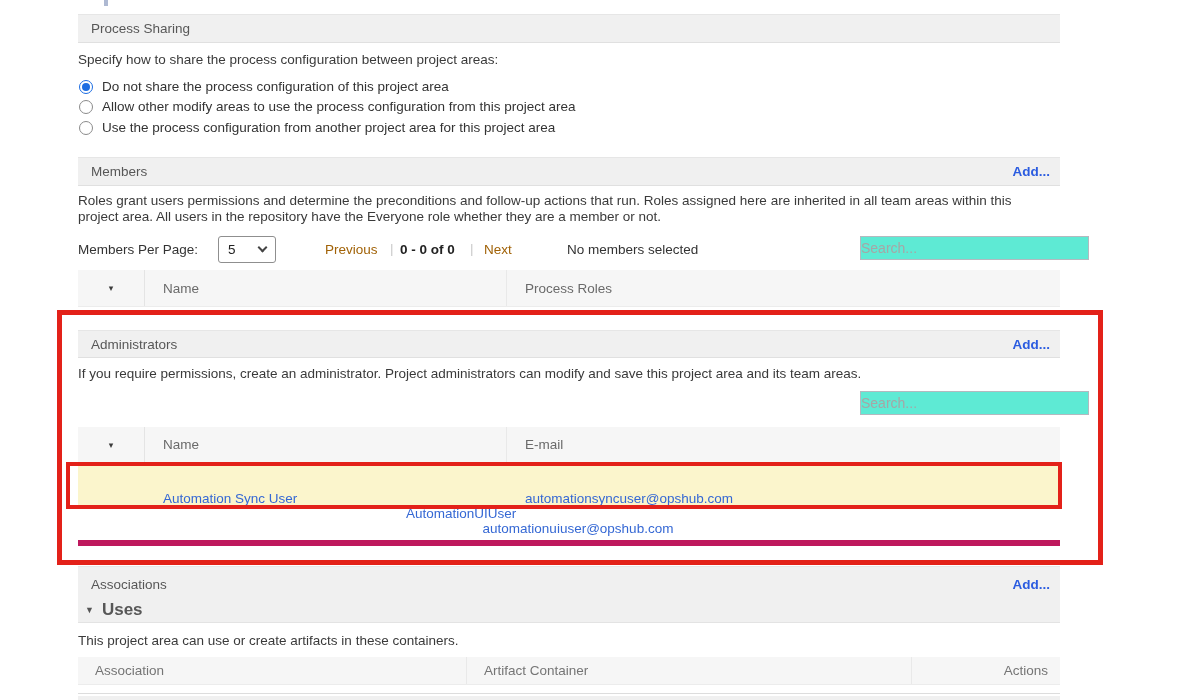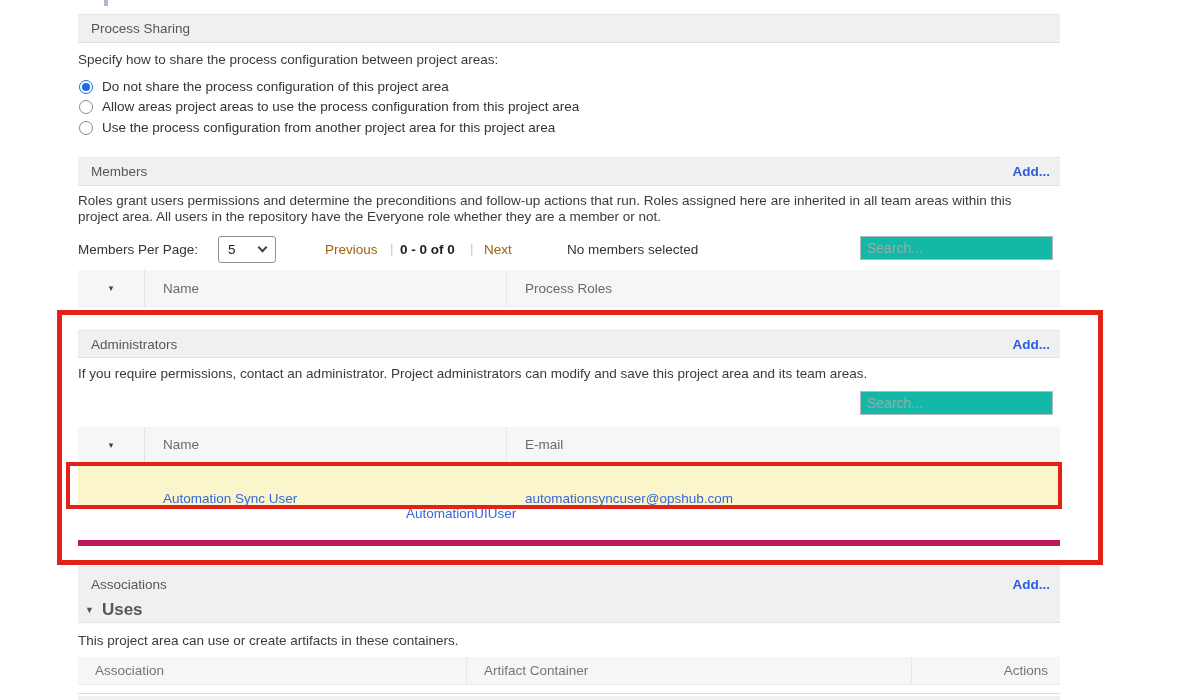--- a/index.html
+++ b/index.html
@@ -36,23 +36,23 @@
 
   .fake-select {
     position:absolute; left:218px; top:236px; width:58px; height:27px;
     border:1px solid #8f8f8f; border-radius:3px; background:#fff;
     display:flex; align-items:center; justify-content:space-between;
     padding:0 9px; font-size:13.5px; color:#222; cursor:pointer;
   }
   .chevron { width:7px; height:7px; border-right:2px solid #444; border-bottom:2px solid #444; transform:rotate(45deg); margin-top:-4px; }
 
   .search-input {
-    position:absolute; left:860px; width:193px; height:24px;
-    border:1px solid #b3b9bf; background:#14b8a6; font-family:"Liberation Sans", sans-serif;
-    font-size:14px; color:#444; padding:0 6px;
+    position:absolute; left:860px; width:229px; height:24px;
+    border:1px solid #b3b9bf; background:#5eead4; font-family:"Liberation Sans", sans-serif;
+    font-size:14px; color:#444; padding:0 0;
   }
   .search-input::placeholder { color:#a6a6a6; }
 
   
   .thead {
     position:absolute; left:78px; width:982px; background:#f6f6f6;
     display:flex; align-items:stretch; color:#6a6a6a; font-size:13.5px;
     border-bottom:1px solid #ececec;
   }
   .th-arrow { width:67px; display:flex; align-items:center; justify-content:center; border-right:1px solid #e4e4e4; cursor:pointer; }
@@ -111,21 +111,21 @@
 </div>
 
 <div class="body-text" style="top:52px;">Specify how to share the process configuration between project areas:</div>
 
 <div class="radio-row" style="top:79px;">
   <span class="radio selected"></span>
   <span class="radio-label">Do not share the process configuration of this project area</span>
 </div>
 <div class="radio-row" style="top:99px;">
   <span class="radio"></span>
-  <span class="radio-label">Allow areas project areas to use the process configuration from this project area</span>
+  <span class="radio-label">Allow other modify areas to use the process configuration from this project area</span>
 </div>
 <div class="radio-row" style="top:120px;">
   <span class="radio"></span>
   <span class="radio-label">Use the process configuration from another project area for this project area</span>
 </div>
 
 <div class="section-bar" style="top:157px;">
   <span class="section-title">Members</span>
   <a class="add-link">Add...</a>
 </div>
@@ -151,41 +151,42 @@
   </div>
   <div class="th-name">Name</div>
   <div class="th-last">Process Roles</div>
 </div>
 
 <div class="section-bar" style="top:330px; height:28px;">
   <span class="section-title">Administrators</span>
   <a class="add-link">Add...</a>
 </div>
 
-<div class="body-text" style="top:366px; width:982px;">If you require permissions, contact an administrator. Project administrators can modify and save this project area and its team areas.</div>
+<div class="body-text" style="top:366px; width:982px;">If you require permissions, create an administrator. Project administrators can modify and save this project area and its team areas.</div>
 
 <input class="search-input" style="top: 391px;" placeholder="Search...">
 
 <div class="thead" style="top:427px; height:36px;">
   <div class="th-arrow">
     <span class="arrow-glyph">▾</span>
   </div>
   <div class="th-name">Name</div>
   <div class="th-last">E-mail</div>
 </div>
 
 <div class="trow row-highlight" style="top:464px; height:42px;">
   <div class="td-spacer"></div>
   <div class="td-name"><a class="row-link">Automation Sync User</a></div>
   <div class="td-mail"><a class="row-link">automationsyncuser@opshub.com</a></div>
 </div>
 
 <div class="trow" style="top:506px; height:40px; border-bottom:6px solid #be185d;flex-direction:column;">
   <div class="td-spacer"></div>
   <div class="td-name"><a class="row-link">AutomationUIUser</a></div>
+  <div class="td-mail"><a class="row-link">automationuiuser@opshub.com</a></div>
 </div>
 
 <div class="section-bar" style="top:566px; height:37px;">
   <span class="section-title">Associations</span>
   <a class="add-link">Add...</a>
 </div>
 
 <div class="uses-bar" style="top:597px;">
   <span class="uses-tri">▼</span>
   <span class="uses-label">Uses</span>

